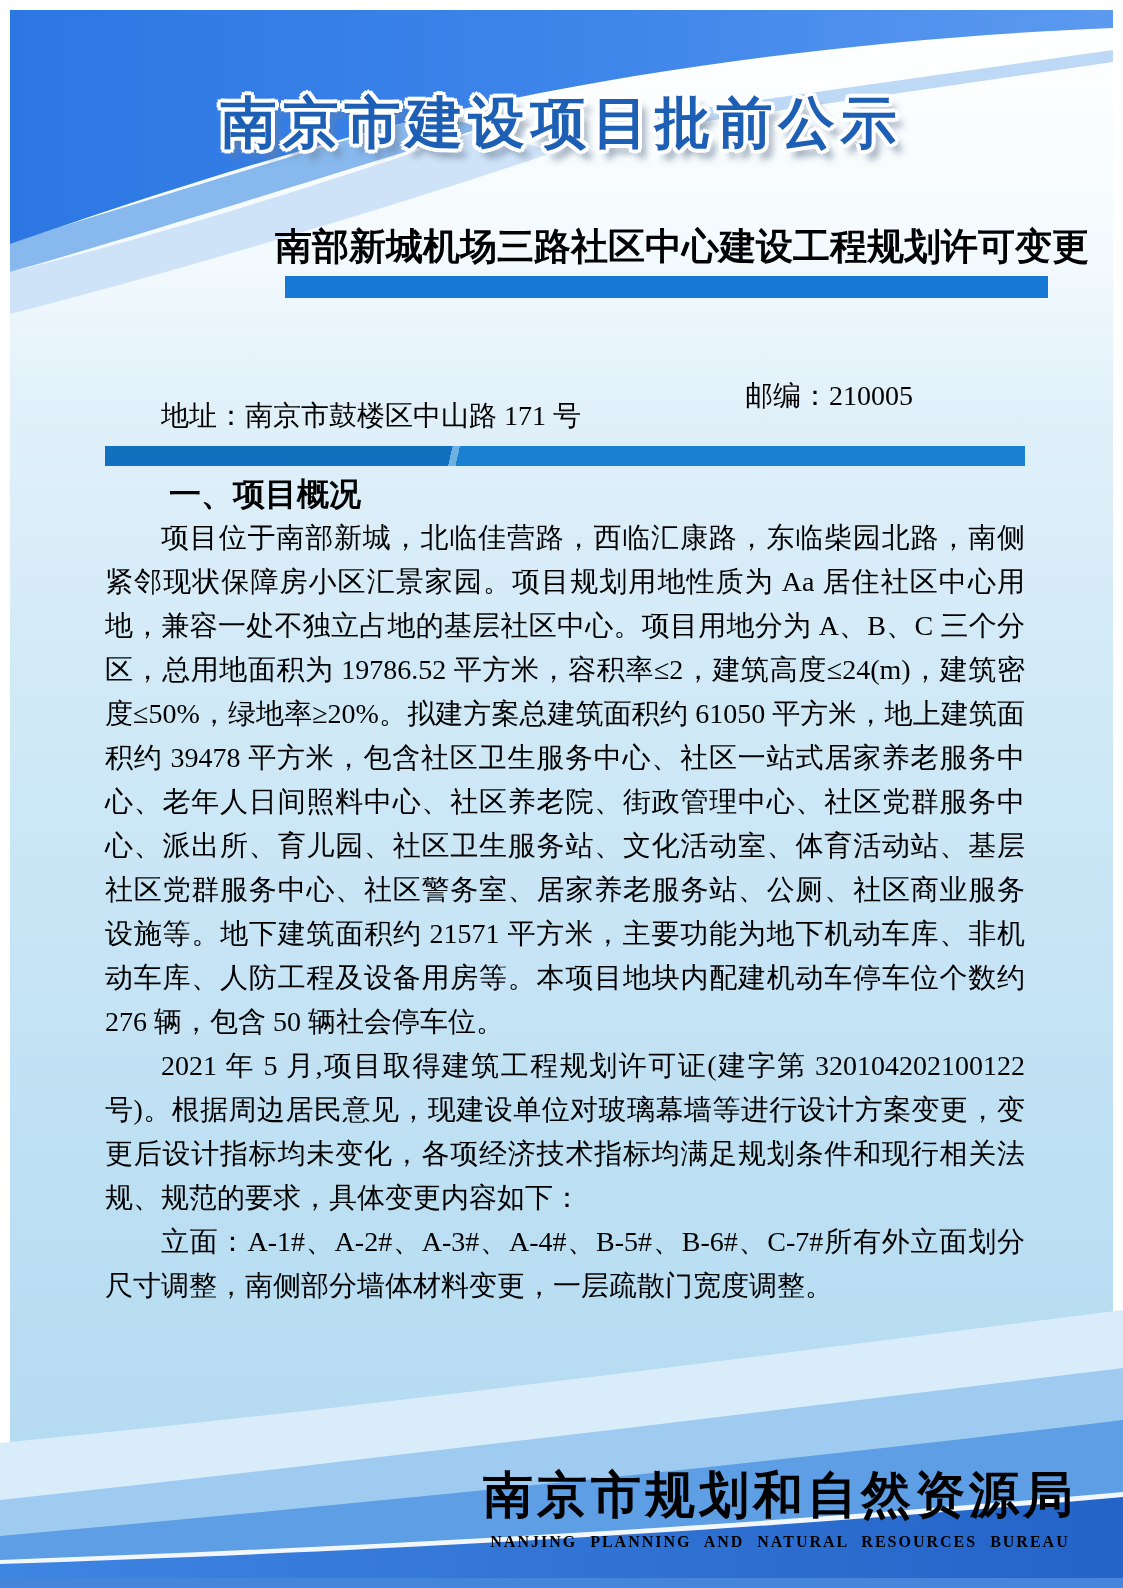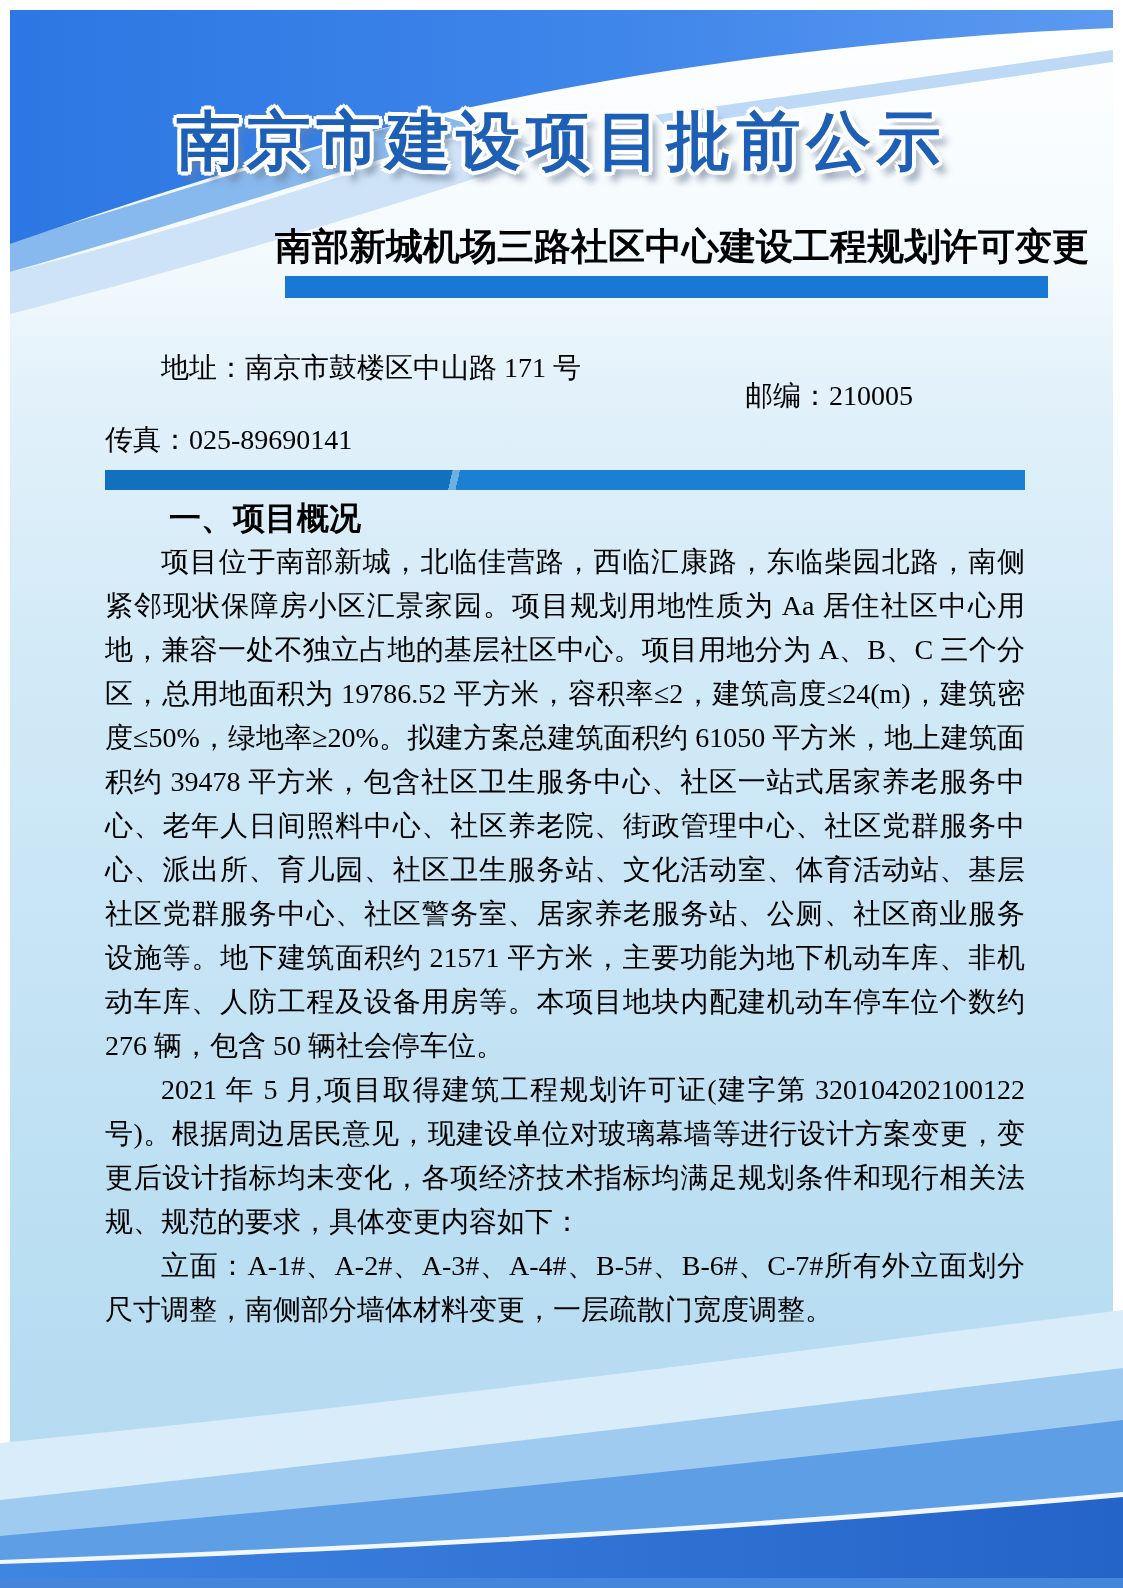--- a/index.html
+++ b/index.html
@@ -5,37 +5,37 @@
   html,body{margin:0;padding:0;background:#fff;}
   .page{position:relative;width:1123px;height:1588px;background:#ffffff;overflow:hidden;
         font-family:"Liberation Serif","DejaVu Serif",serif;}
   
   .paper{position:absolute;left:10px;top:10px;width:1103px;height:1578px;
          background:linear-gradient(180deg,#ffffff 0px,#f3fafd 250px,#e2f1fa 380px,
                     #d2eaf7 650px,#c6e4f5 950px,#badef2 1250px,#b2d9f0 1578px);}
   
   .header{position:absolute;left:0;top:0;width:1103px;height:330px;}
   .header svg{position:absolute;left:0;top:0;}
-  .main-title{position:absolute;left:0;top:88px;width:100%;text-align:center;
+  .main-title{position:absolute;left:0;top:76px;width:100%;text-align:center;
       font-family:Liberation Mono, monospace;font-weight:bold;
-      font-size:64px;letter-spacing:6px;color:#1d5fb5;white-space:nowrap;
+      font-size:56px;letter-spacing:6px;color:#1d5fb5;white-space:nowrap;
       text-shadow:-3px -3px 0 #fff,3px -3px 0 #fff,-3px 3px 0 #fff,3px 3px 0 #fff,
                   0 -4px 0 #fff,0 4px 0 #fff,-4px 0 0 #fff,4px 0 0 #fff,
                   7px 9px 7px rgba(110,130,155,.75);}
   .subtitle{position:absolute;left:265px;top:212px;width:783px;text-align:right;
       font-family:"Liberation Sans","DejaVu Sans",sans-serif;font-weight:900;
       font-size:37px;color:#000;white-space:nowrap;}
   .subtitle-bar{position:absolute;left:275px;top:266px;width:763px;height:22px;background:#1779d3;}
   
   .content{position:absolute;left:95px;top:336px;width:920px;
       font-size:28px;line-height:44px;color:#000;}
   .line-indent{text-indent:2em;}
   .para{text-align:justify;text-indent:2em;}
   .contact-row{display:flex;}
-  .contact-left{flex:1 1 auto;text-indent:2em;}
+  .contact-left{flex:1 1 auto;text-indent:2em;margin-top:48px;}
   .contact-right{flex:0 0 280px;}
   .pad-post{padding-left:42px;margin-top:28px;}
   .divider{margin:8px 0 6px 0;height:20px;width:920px;
       background:linear-gradient(103deg,#1271be 0 37.6%,#6fb0e2 37.6% 38.4%,#1b80d2 38.4% 100%);}
   .sec-heading{font-family:"Liberation Sans","DejaVu Sans",sans-serif;font-weight:bold;
       font-size:32px;line-height:44px;text-indent:2em;color:#000;}
   
   .footer-decor{position:absolute;left:0;bottom:0;width:1123px;height:320px;}
   .footer-text{position:absolute;left:480px;top:1462px;width:600px;text-align:center;color:#000;}
   .org-cn{font-family:"Liberation Serif","DejaVu Serif",serif;font-weight:bold;
@@ -73,21 +73,20 @@
       <div class="subtitle">南部新城机场三路社区中心建设工程规划许可变更</div>
       <div class="subtitle-bar"></div>
     </div>
 
     <div class="content">
       <div class="contact-row">
         <div class="contact-left">地址：南京市鼓楼区中山路 171 号</div>
         <div class="contact-right pad-post">邮编：210005</div>
       </div>
       <div class="contact-row">
-        <div class="contact-right">传真：025-89690141</div>
       </div>
 
       <div class="divider"></div>
 
       <div class="sec-heading">一、项目概况</div>
       <div class="para">项目位于南部新城，北临佳营路，西临汇康路，东临柴园北路，南侧紧邻现状保障房小区汇景家园。项目规划用地性质为 Aa 居住社区中心用地，兼容一处不独立占地的基层社区中心。项目用地分为 A、B、C 三个分区，总用地面积为 19786.52 平方米，容积率≤2，建筑高度≤24(m)，建筑密度≤50%，绿地率≥20%。拟建方案总建筑面积约 61050 平方米，地上建筑面积约 39478 平方米，包含社区卫生服务中心、社区一站式居家养老服务中心、老年人日间照料中心、社区养老院、街政管理中心、社区党群服务中心、派出所、育儿园、社区卫生服务站、文化活动室、体育活动站、基层社区党群服务中心、社区警务室、居家养老服务站、公厕、社区商业服务设施等。地下建筑面积约 21571 平方米，主要功能为地下机动车库、非机动车库、人防工程及设备用房等。本项目地块内配建机动车停车位个数约 276 辆，包含 50 辆社会停车位。</div>
       <div class="para">2021 年 5 月,项目取得建筑工程规划许可证(建字第 320104202100122 号)。根据周边居民意见，现建设单位对玻璃幕墙等进行设计方案变更，变更后设计指标均未变化，各项经济技术指标均满足规划条件和现行相关法规、规范的要求，具体变更内容如下：</div>
       <div class="para">立面：A-1#、A-2#、A-3#、A-4#、B-5#、B-6#、C-7#所有外立面划分尺寸调整，南侧部分墙体材料变更，一层疏散门宽度调整。</div>
     </div>
   </div>
@@ -102,13 +101,17 @@
       </defs>
       <path d="M1123,42 C 760,88 380,138 0,175 L0,320 H1123 Z" fill="#d9ecfa"></path>
       <path d="M1123,100 C 750,145 370,192 0,232 L0,320 H1123 Z" fill="#9fcbf1"></path>
       <path d="M1123,152 C 740,198 360,236 0,268 L0,320 H1123 Z" fill="#5e9ee5"></path>
       <path d="M0,292 C 330,280 700,262 1123,224 L1123,230 C 700,268 330,286 0,297 Z" fill="#ffffff" opacity="0.92"></path>
       <path d="M0,296 C 330,285 700,267 1123,229 L1123,320 H0 Z" fill="url(#gDeep)"></path>
       <rect x="0" y="310" width="1123" height="10" fill="#4586da"></rect>
     </svg>
   </div>
 
+  <div class="footer-text">
+    <div class="org-cn">南京市规划和自然资源局</div>
+    <div class="org-en">NANJING  PLANNING  AND  NATURAL  RESOURCES  BUREAU</div>
+  </div>
 </div>
 
 </body></html>

